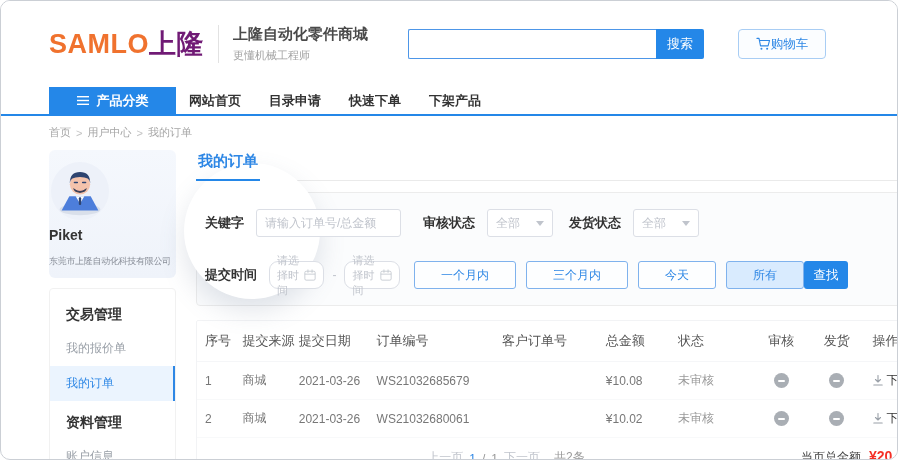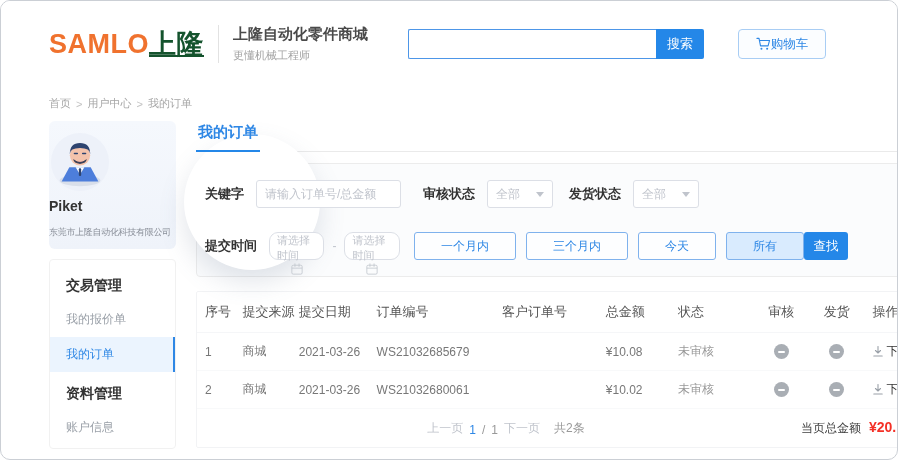--- a/index.html
+++ b/index.html
@@ -3,21 +3,21 @@
 <meta charset="utf-8">
 <style>
   * { box-sizing: border-box; margin: 0; padding: 0; }
   html,body { background:#fff; font-family:"Liberation Sans","DejaVu Sans",sans-serif; }
   .frame { width:898px; height:460px; border:1px solid #CBCFD5; border-radius:10px; overflow:hidden; background:#fff; position:relative; }
 
   
   .hdr { height:86px; display:flex; align-items:center; padding-left:48px; background:#fff; }
   .logo { font-size:27px; font-weight:800; letter-spacing:.5px; white-space:nowrap; flex-shrink:0; }
   .logo-orange { color:#F0722E; }
-  .logo-blue { color:#14532d;text-decoration:underline; }
+  .logo-blue { color:#701a75; }
   .logo-div { width:1px; height:38px; background:#E2E2E2; margin:0 14px; flex-shrink:0; }
   .site-tt { flex-shrink:0; }
   .site-title { font-size:15px; color:#4A4A4A; font-weight:600; }
   .site-sub { font-size:11px; color:#A3A3A3; margin-top:4px; }
   .search-group { display:flex; margin-left:40px; flex-shrink:0; }
   .search-input { width:248px; height:30px; border:1px solid #4D96E8; border-right:none; border-radius:2px 0 0 2px; padding:0 10px; font-size:12px; outline:none; color:#333; }
   .search-btn { width:48px; height:30px; background:#2487E8; color:#fff; border:none; border-radius:0 2px 2px 0; font-size:13px; cursor:pointer; }
   .cart-btn { margin-left:34px; width:88px; height:30px; border:1px solid #A8CDF4; border-radius:4px; background:#FBFDFF; color:#2E87E5; font-size:12.5px; display:flex; align-items:center; justify-content:center; gap:0; cursor:pointer; flex-shrink:0; }
 
   
@@ -50,21 +50,21 @@
 
   .filter-panel { margin-top:11px; border:1px solid #ECECEC; border-radius:4px; background:#FBFCFD; padding:16px 0 16px 8px; }
   .f-row { display:flex; align-items:center; position:relative; z-index:2; }
   .f-row + .f-row { margin-top:24px; }
   .f-label { font-size:13px; font-weight:700; color:#333; margin-right:12px; flex-shrink:0; }
   .kw-input { width:145px; height:28px; border:1px solid #DCDFE6; border-radius:3px; padding:0 8px; font-size:12px; background:#fff; outline:none; color:#333; margin-right:22px; }
   .kw-input::placeholder, .search-input::placeholder { color:#C0C4CC; }
   .sel { width:66px; height:28px; border:1px solid #DCDFE6; border-radius:3px; background:#fff; display:flex; align-items:center; justify-content:space-between; padding:0 8px; font-size:12px; color:#C0C4CC; cursor:pointer; }
   .sel + .f-label { margin-left:16px; }
   .arrow-dn { width:0; height:0; border-left:4px solid transparent; border-right:4px solid transparent; border-top:5px solid #C0C4CC; }
-  .date-box { width:68px; height:28px; border:1px solid #DCDFE6; border-radius:9px; background:#fff; display:flex; align-items:center; justify-content:space-between; padding:0 7px; font-size:11px; color:#C0C4CC; cursor:pointer;flex-direction:column; }
+  .date-box { width:68px; height:28px; border:1px solid #DCDFE6; border-radius:9px; background:#fff; display:flex; align-items:center; justify-content:space-between; padding:0 7px; font-size:11px; color:#C0C4CC; cursor:pointer; }
   .date-sep { margin:0 8px; color:#C0C4CC; font-size:12px; }
   .range-btns { display:flex; gap:10px; margin-left:14px; }
   .rbtn { height:28px; padding:0 26px; border:1px solid #7FB2ED; border-radius:3px; background:#FDFEFF; color:#2E87E5; font-size:12px; cursor:pointer; white-space:nowrap; }
   .rbtn.active { background:#D9EBFE; }
   .find-btn { margin-left:auto; margin-right:70px; width:58px; height:28px; background:#2487E8; color:#fff; border:none; border-radius:3px; font-size:12.5px; cursor:pointer; }
 
   
   .table-block { margin-top:14px; border:1px solid #F2F3F5; border-radius:2px; background:#fff; }
   table { width:100%; border-collapse:collapse; table-layout:fixed; }
   th { font-size:13px; font-weight:500; color:#555; text-align:left; padding:11px 8px; white-space:nowrap; }
@@ -109,20 +109,38 @@
         <svg width="15" height="14" viewBox="0 0 16 15" fill="none">
             <path d="M1 1.5h2.2l1.6 8h8.1l1.6-5.8H4" stroke="#2E87E5" stroke-width="1.2" stroke-linecap="round" stroke-linejoin="round"></path>
             <circle cx="5.8" cy="12.6" r="1.1" fill="#2E87E5"></circle>
             <circle cx="11.9" cy="12.6" r="1.1" fill="#2E87E5"></circle>
           </svg>
       </span>
       <span>购物车</span>
     </button>
   </header>
 
+  <nav class="nav">
+    <div class="cat-btn">
+      <span style="display:inline-flex;">
+        <svg width="12" height="9" viewBox="0 0 12 9">
+            <rect width="12" height="1.4" y="0" fill="#fff"></rect>
+            <rect width="12" height="1.4" y="3.8" fill="#fff"></rect>
+            <rect width="12" height="1.4" y="7.6" fill="#fff"></rect>
+          </svg>
+      </span>
+      <span>产品分类</span>
+    </div>
+    <div class="nav-links">
+      <a class="nav-link">网站首页</a>
+      <a class="nav-link">目录申请</a>
+      <a class="nav-link">快速下单</a>
+      <a class="nav-link">下架产品</a>
+    </div>
+  </nav>
 
   <div class="crumbs">
     <span class="crumb">首页</span>
     <span class="crumb-sep">&gt;</span>
     <span class="crumb">用户中心</span>
     <span class="crumb-sep">&gt;</span>
     <span class="crumb">我的订单</span>
   </div>
 
   <div class="body">

